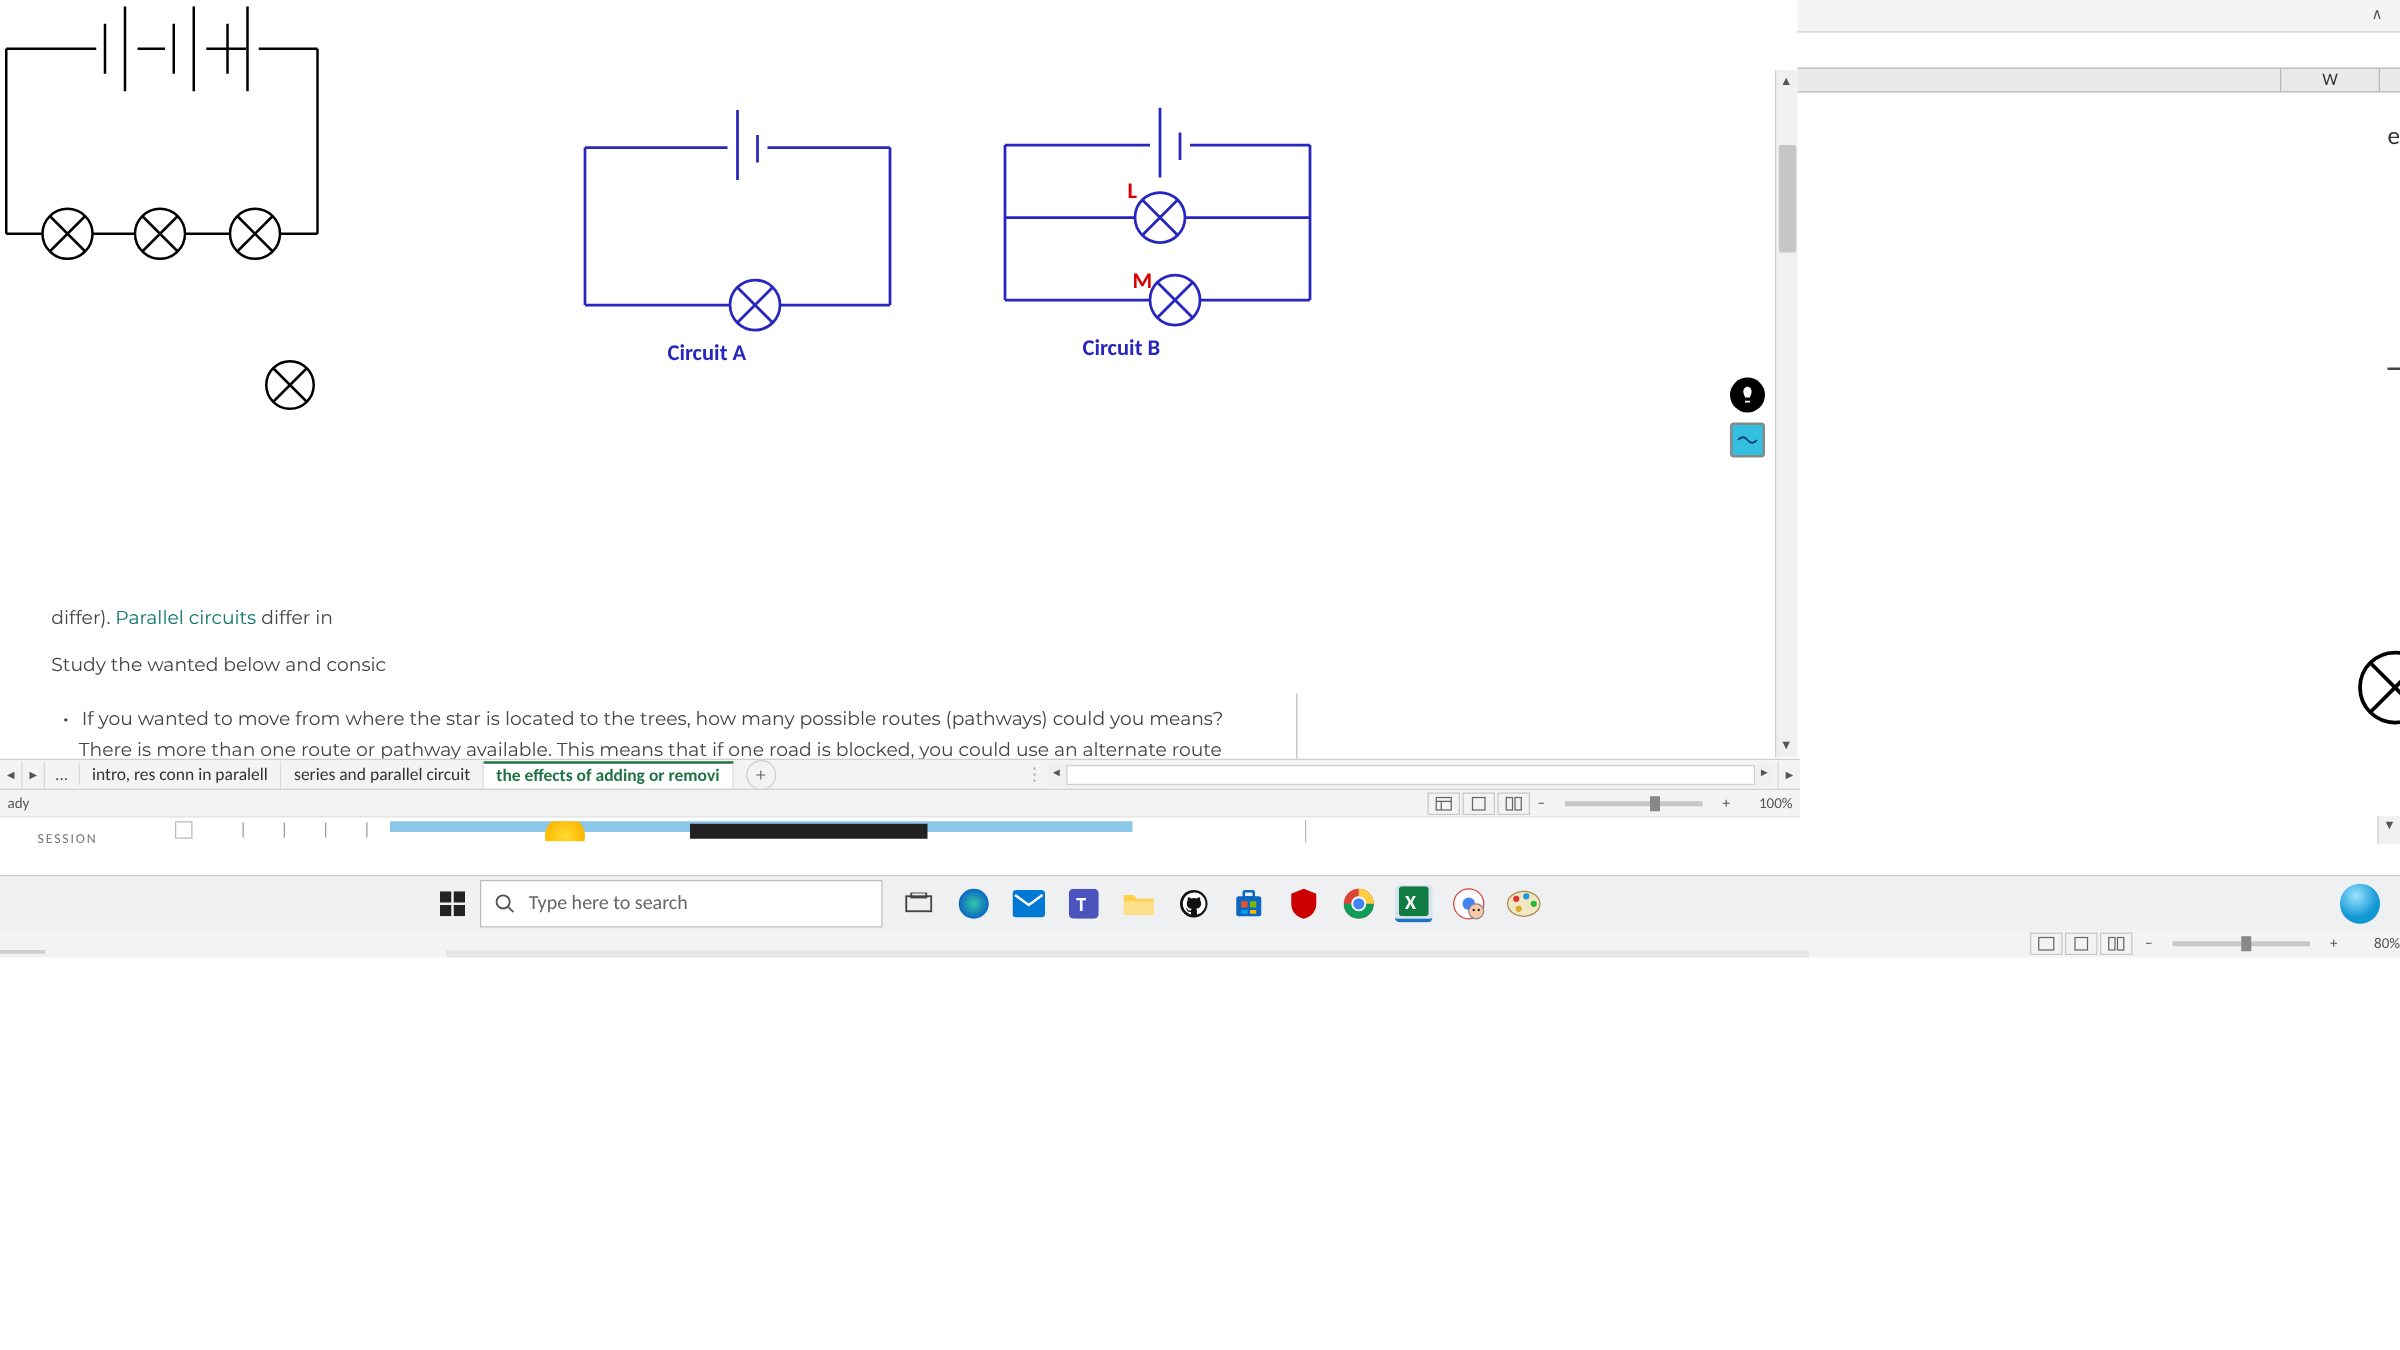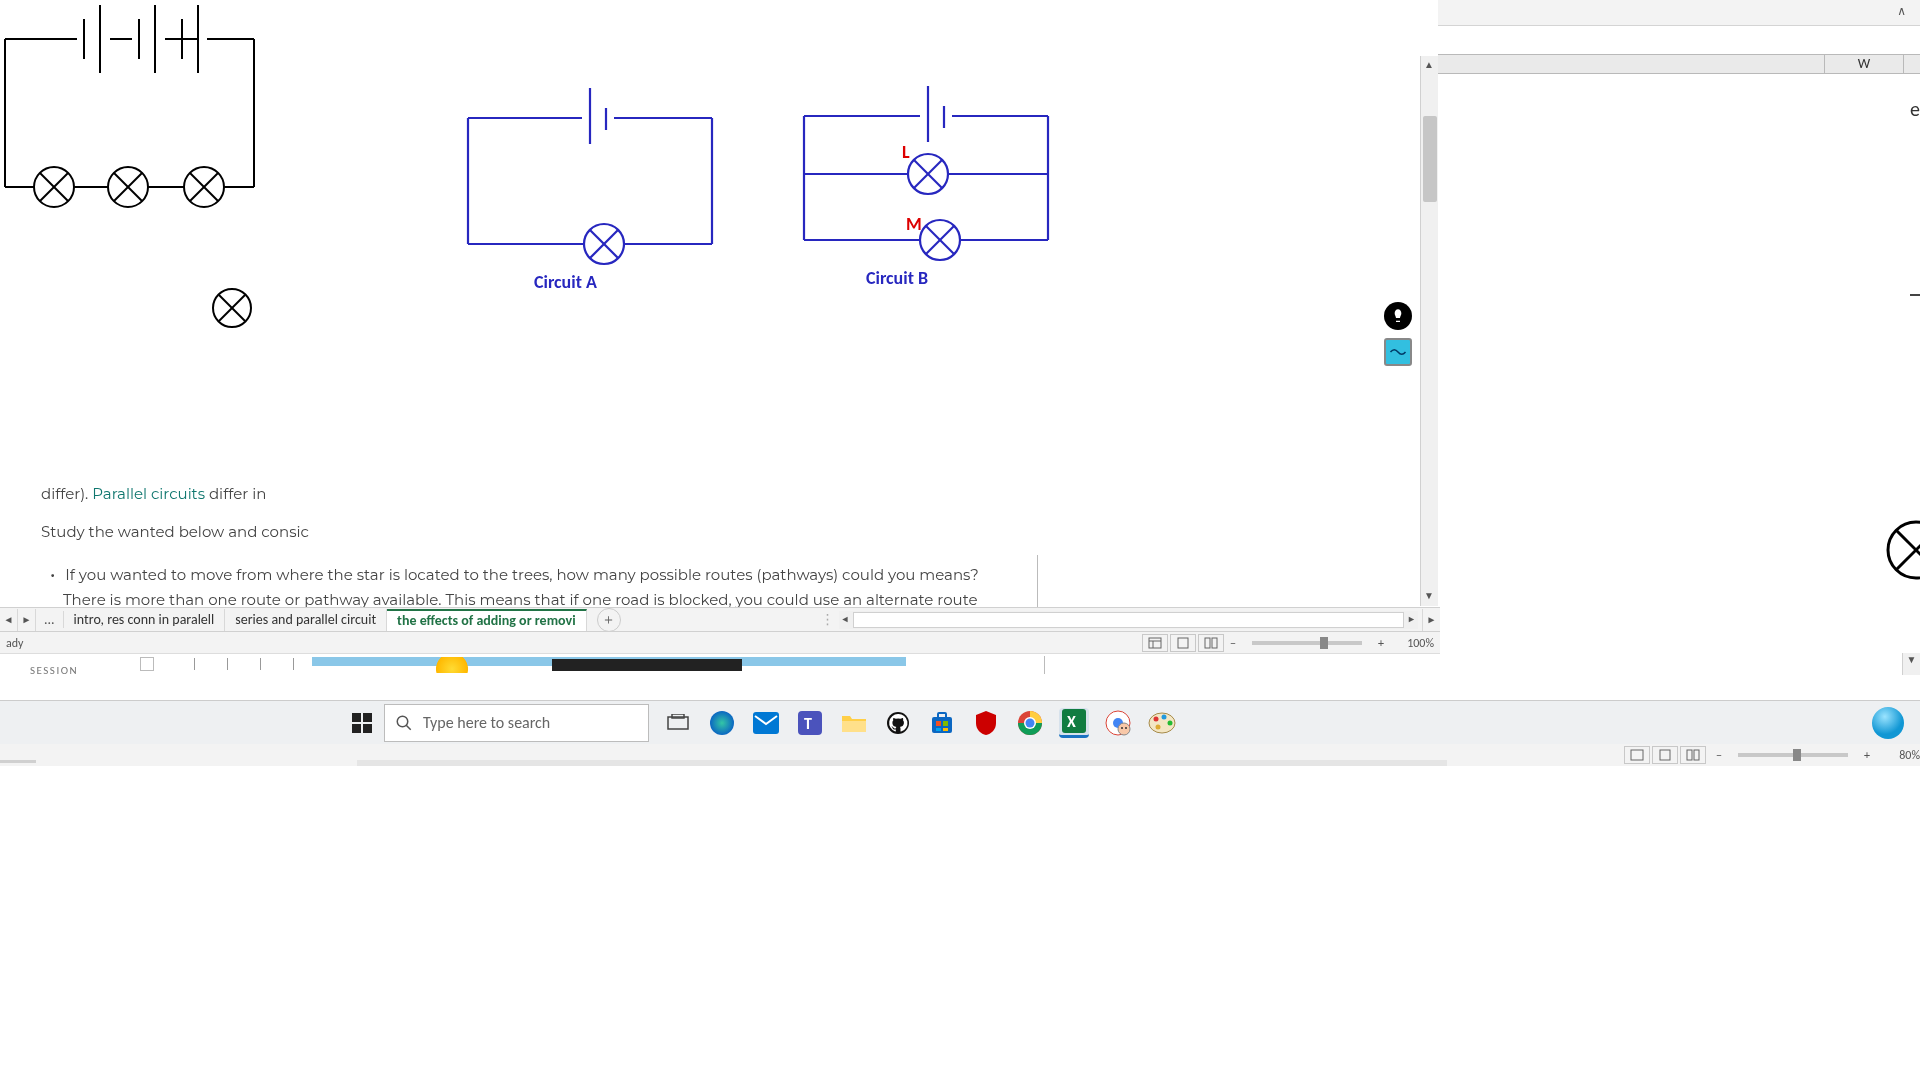--- a/index.html
+++ b/index.html
@@ -81,21 +81,21 @@
 .ruler-sq { width: 14px; height: 14px; border: 1px solid #bbb; margin-right: 40px; }
 .tick { width: 1px; height: 12px; background: #999; margin-right: 32px; }
 .sun-img { position: absolute; top: 657px; left: 312px; width: 594px; height: 16px; background: linear-gradient(180deg,#8ac7e8 0%,#8ac7e8 55%, #fff 55%, #fff 100%); overflow: hidden; }
 .sun-img::before { content: ""; position: absolute; left: 120px; top: -8px; width: 40px; height: 40px; background: radial-gradient(circle,#ffdb33 0%, #ffb800 55%, transparent 58%); }
 .housebox { position: absolute; left: 240px; top: 2px; width: 190px; height: 12px; background: #222; }
 .sec-vscroll { position: absolute; top: 653px; right: 0; width: 18px; height: 22px; background: #f0f0f0; border-left: 1px solid #d0d0d0; color: #555; font-size: 10px; text-align: center; }
 
 
 .taskbar { position: absolute; top: 700px; left: 0; width: 1920px; height: 44px; background: #eef0f2; display: flex; align-items: center; border-top: 1px solid #ccc; }
 .taskbar .start { width: 44px; height: 44px; display: flex; align-items: center; justify-content: center; margin-left: 340px; }
-.taskbar .search { height: 38px; width: 265px; background: #fff; border: 1px solid #bcbcbc; display: flex; align-items: center; padding: 0 10px; gap: 10px; color: #666; font-size: 16px; }
+.taskbar .search { height: 38px; width: 322px; background: #fff; border: 1px solid #bcbcbc; display: flex; align-items: center; padding: 0 10px; gap: 10px; color: #666; font-size: 16px; }
 .taskbar .ticons { display: flex; gap: 14px; margin-left: 14px; align-items: center; }
 .ticon { width: 30px; height: 30px; display: flex; align-items: center; justify-content: center; border-radius: 4px; }
 .ticon.active { background: #d7e2ec; border-bottom: 3px solid #1a72c2; }
 .ticon svg { display: block; }
 .tb-right-weather { position: absolute; right: 16px; top: 6px; width: 32px; height: 32px; border-radius: 50%; background: radial-gradient(circle at 40% 30%, #9be4ff 0%, #1197d4 60%); }
 
 
 .bottom-status { position: absolute; top: 744px; left: 0; width: 1920px; height: 22px; background: #f3f3f3; display: flex; align-items: center; font-size: 12px; color: #555; }
 .bottom-status .views { margin-left: auto; display: flex; gap: 2px; margin-right: 4px; }
 .bottom-status .zoom-slider { width: 110px; }

